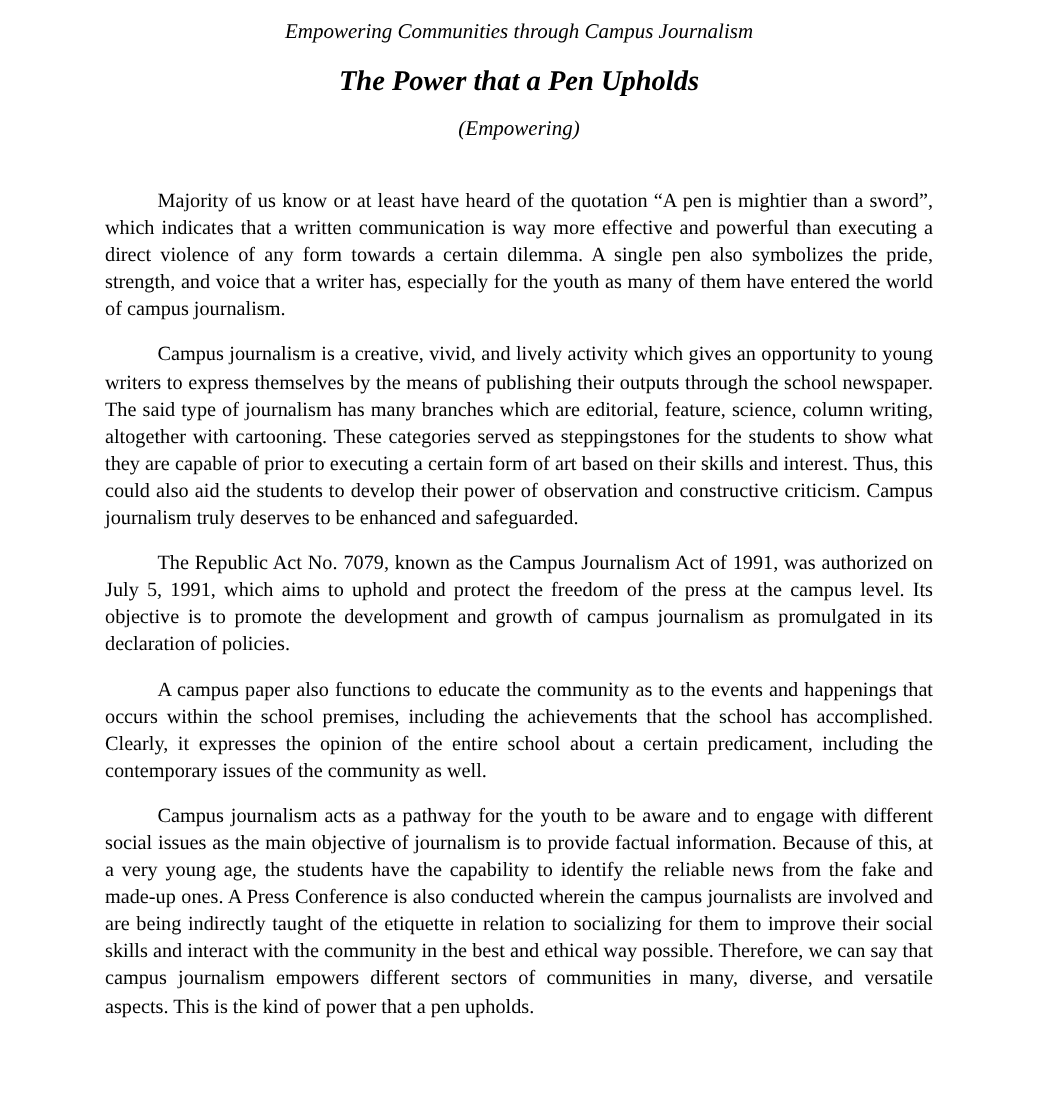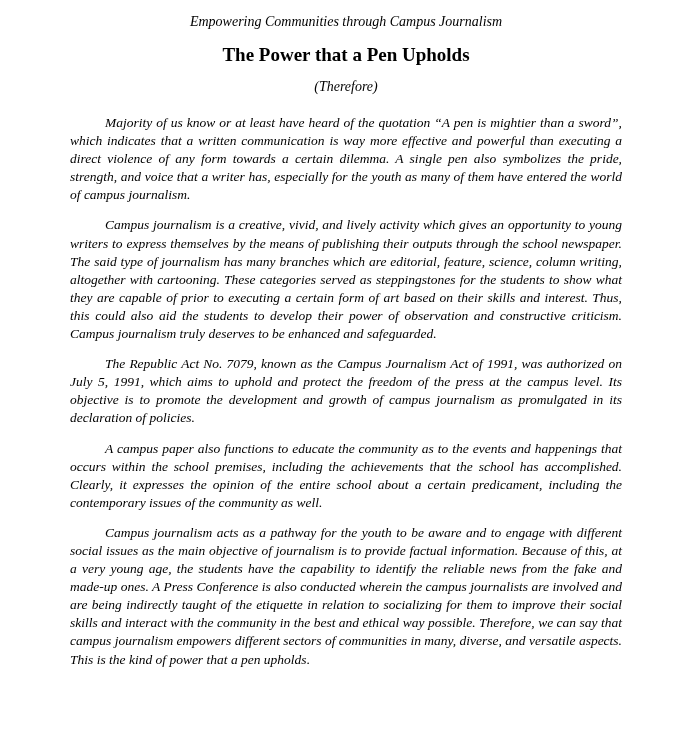--- a/index.html
+++ b/index.html
@@ -25,49 +25,49 @@
     font-size: 14px;
     line-height: 18px;
     margin: 0;
   }
   .doc-title {
     text-align: center;
     font-weight: bold;
     font-size: 19px;
     line-height: 22px;
     margin: 13px 0 0 0;
+    font-style: italic;
   }
   .doc-subtitle {
     text-align: center;
     font-style: italic;
     font-size: 14px;
     line-height: 18px;
     margin: 12px 0 0 0;
   }
   .doc-body {
-    margin-top: 18px;
-    font-style: italic;
+    margin-top: 29px;
   }
   .doc-body p {
     font-size: 13.5px;
     line-height: 18.1px;
     text-align: justify;
     text-indent: 35px;
     margin: 0 0 12px 0;
   }
 </style>
 </head>
 <body>
 
 <div class="page">
   <div class="doc-header">Empowering Communities through Campus Journalism</div>
 
   <h1 class="doc-title">The Power that a Pen Upholds</h1>
 
-  <div class="doc-subtitle">(Therefore)</div>
+  <div class="doc-subtitle">(Empowering)</div>
 
   <div class="doc-body">
     <p>Majority of us know or at least have heard of the quotation “A pen is mightier than a sword”, which indicates that a written communication is way more effective and powerful than executing a direct violence of any form towards a certain dilemma. A single pen also symbolizes the pride, strength, and voice that a writer has, especially for the youth as many of them have entered the world of campus journalism.</p>
     <p>Campus journalism is a creative, vivid, and lively activity which gives an opportunity to young writers to express themselves by the means of publishing their outputs through the school newspaper. The said type of journalism has many branches which are editorial, feature, science, column writing, altogether with cartooning. These categories served as steppingstones for the students to show what they are capable of prior to executing a certain form of art based on their skills and interest. Thus, this could also aid the students to develop their power of observation and constructive criticism. Campus journalism truly deserves to be enhanced and safeguarded.</p>
     <p>The Republic Act No. 7079, known as the Campus Journalism Act of 1991, was authorized on July 5, 1991, which aims to uphold and protect the freedom of the press at the campus level. Its objective is to promote the development and growth of campus journalism as promulgated in its declaration of policies.</p>
     <p>A campus paper also functions to educate the community as to the events and happenings that occurs within the school premises, including the achievements that the school has accomplished. Clearly, it expresses the opinion of the entire school about a certain predicament, including the contemporary issues of the community as well.</p>
     <p>Campus journalism acts as a pathway for the youth to be aware and to engage with different social issues as the main objective of journalism is to provide factual information. Because of this, at a very young age, the students have the capability to identify the reliable news from the fake and made-up ones. A Press Conference is also conducted wherein the campus journalists are involved and are being indirectly taught of the etiquette in relation to socializing for them to improve their social skills and interact with the community in the best and ethical way possible. Therefore, we can say that campus journalism empowers different sectors of communities in many, diverse, and versatile aspects. This is the kind of power that a pen upholds.</p>
   </div>
 </div>
 

